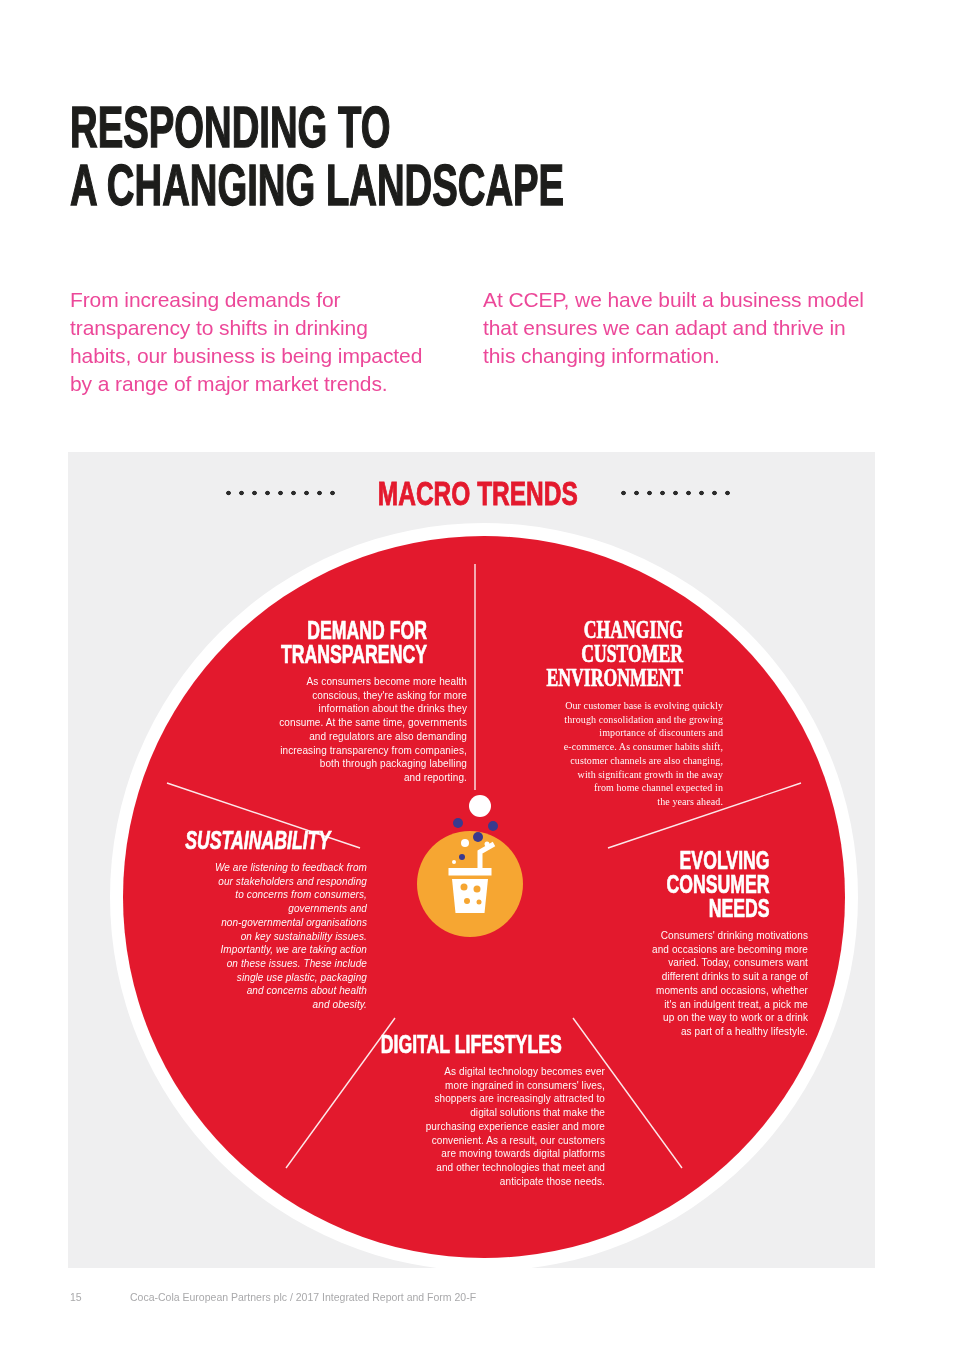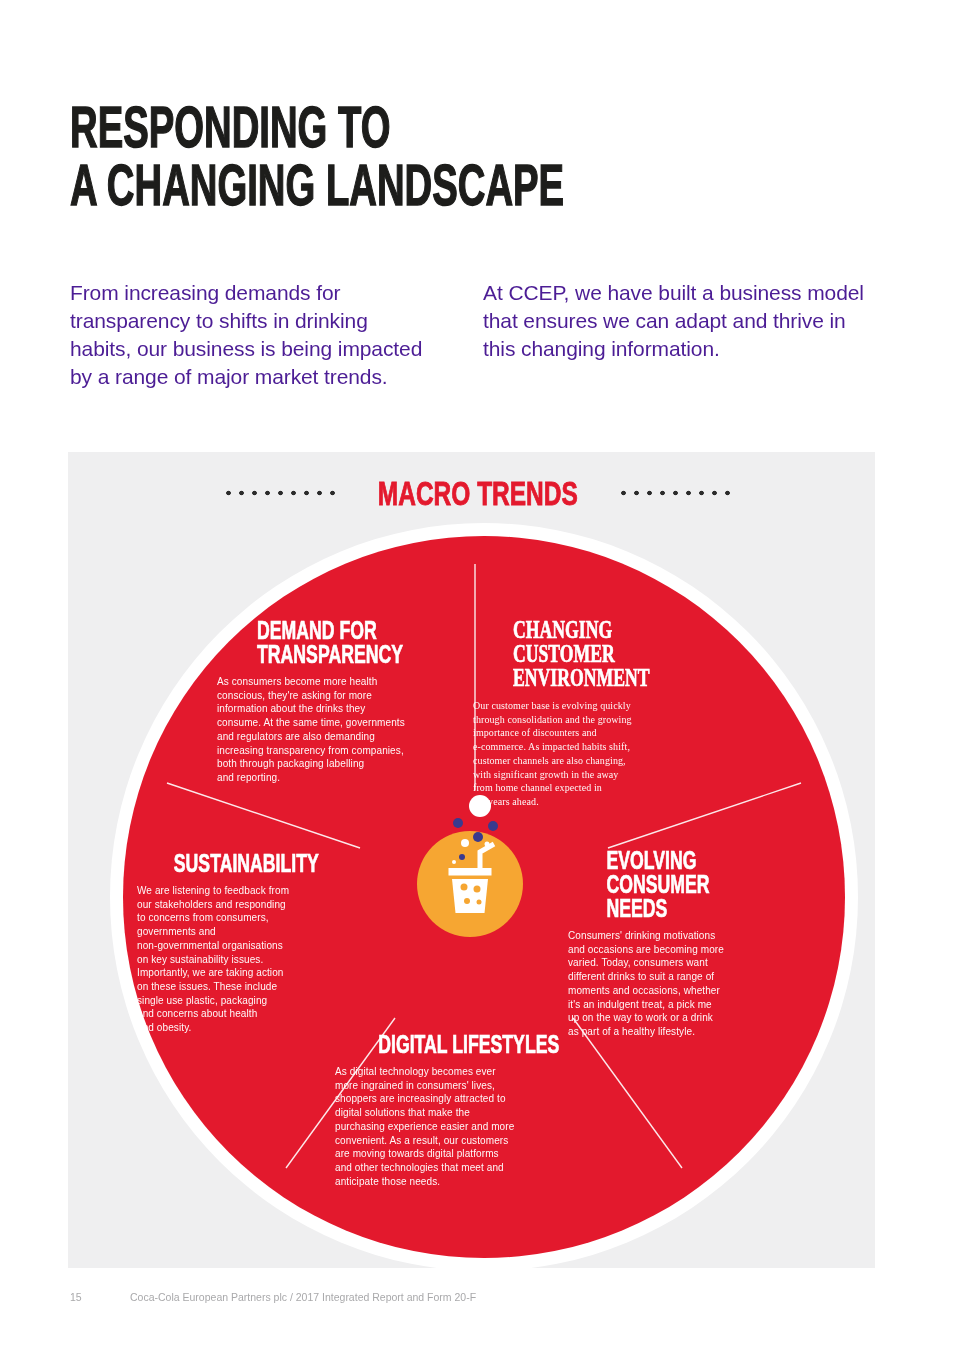--- a/index.html
+++ b/index.html
@@ -15,22 +15,22 @@
     position:absolute;left:70px;top:98px;margin:0;
     color:#1d1d1b;
     font-size:58px;font-weight:bold;line-height:58px;
     letter-spacing:0px;
     transform:scaleX(0.66);transform-origin:left top;
     -webkit-text-stroke:1.4px #1d1d1b;
     white-space:nowrap;
   }
   
   .intro p{
-    position:absolute;margin:0;top:279px;
-    color:#4c1d95;
+    position:absolute;margin:0;top:286px;
+    color:#ec4899;
     font-size:21px;line-height:28px;letter-spacing:-0.1px;
     white-space:pre-line;
   }
   .intro .col-left{left:70px;width:412px;}
   .intro .col-right{left:483px;width:420px;}
   
   .panel{
     position:absolute;left:68px;top:452px;width:807px;height:816px;
     background:#efeff0;
     clip-path:polygon(0 0,807px 0,897px 136px,897px 708px,810px 816px,0 816px);
@@ -55,37 +55,37 @@
   .halo{
     position:absolute;left:42px;top:71px;width:748px;height:748px;
     background:#ffffff;border-radius:50%;
   }
   .red-circle{
     position:absolute;left:55px;top:84px;width:722px;height:722px;
     background:#e3192d;border-radius:50%;
   }
   .divider-lines{position:absolute;left:0;top:0;}
   
-  .section{position:absolute;text-align:left;color:#ffffff;}
+  .section{position:absolute;text-align:right;color:#ffffff;}
   .section h3{
     margin:0;color:#ffffff;
     font-size:26px;font-weight:bold;line-height:24px;
     transform:scaleX(0.68);transform-origin:center top;
     -webkit-text-stroke:0.7px #ffffff;
     white-space:pre-line;
   }
   .section p{
     margin:9px 0 0 0;
     font-size:10px;line-height:13.7px;letter-spacing:0.1px;
     color:rgba(255,255,255,0.97);
     white-space:pre-line;
   }
   .sec-demand{left:149px;top:166px;width:250px;}
   .sec-changing{left:405px;top:166px;width:250px;font-family:Liberation Serif, serif;}
-  .sec-sustain{left:69px;top:399px;width:230px;}
+  .sec-sustain{left:69px;top:376px;width:230px;font-style:italic;}
   .sec-evolving{left:500px;top:396px;width:240px;}
   .sec-digital{left:267px;top:580px;width:270px;}
   .drink-icon{position:absolute;left:347px;top:338px;}
   
   .footer{
     position:absolute;left:0;top:1291px;width:965px;
     color:#a9a9ab;font-size:10.5px;line-height:13px;
   }
   .footer .pnum{position:absolute;left:70px;top:0;}
   .footer .ftext{position:absolute;left:130px;top:0;}
@@ -141,21 +141,21 @@
 both through packaging labelling
 and reporting.</p>
     </div>
 
     <div class="section sec-changing">
       <h3>CHANGING CUSTOMER
 ENVIRONMENT</h3>
       <p>Our customer base is evolving quickly
 through consolidation and the growing
 importance of discounters and
-e-commerce. As impacted habits shift,
+e-commerce. As consumer habits shift,
 customer channels are also changing,
 with significant growth in the away
 from home channel expected in
 the years ahead.</p>
     </div>
 
     <div class="section sec-sustain">
       <h3>SUSTAINABILITY</h3>
       <p>We are listening to feedback from
 our stakeholders and responding

